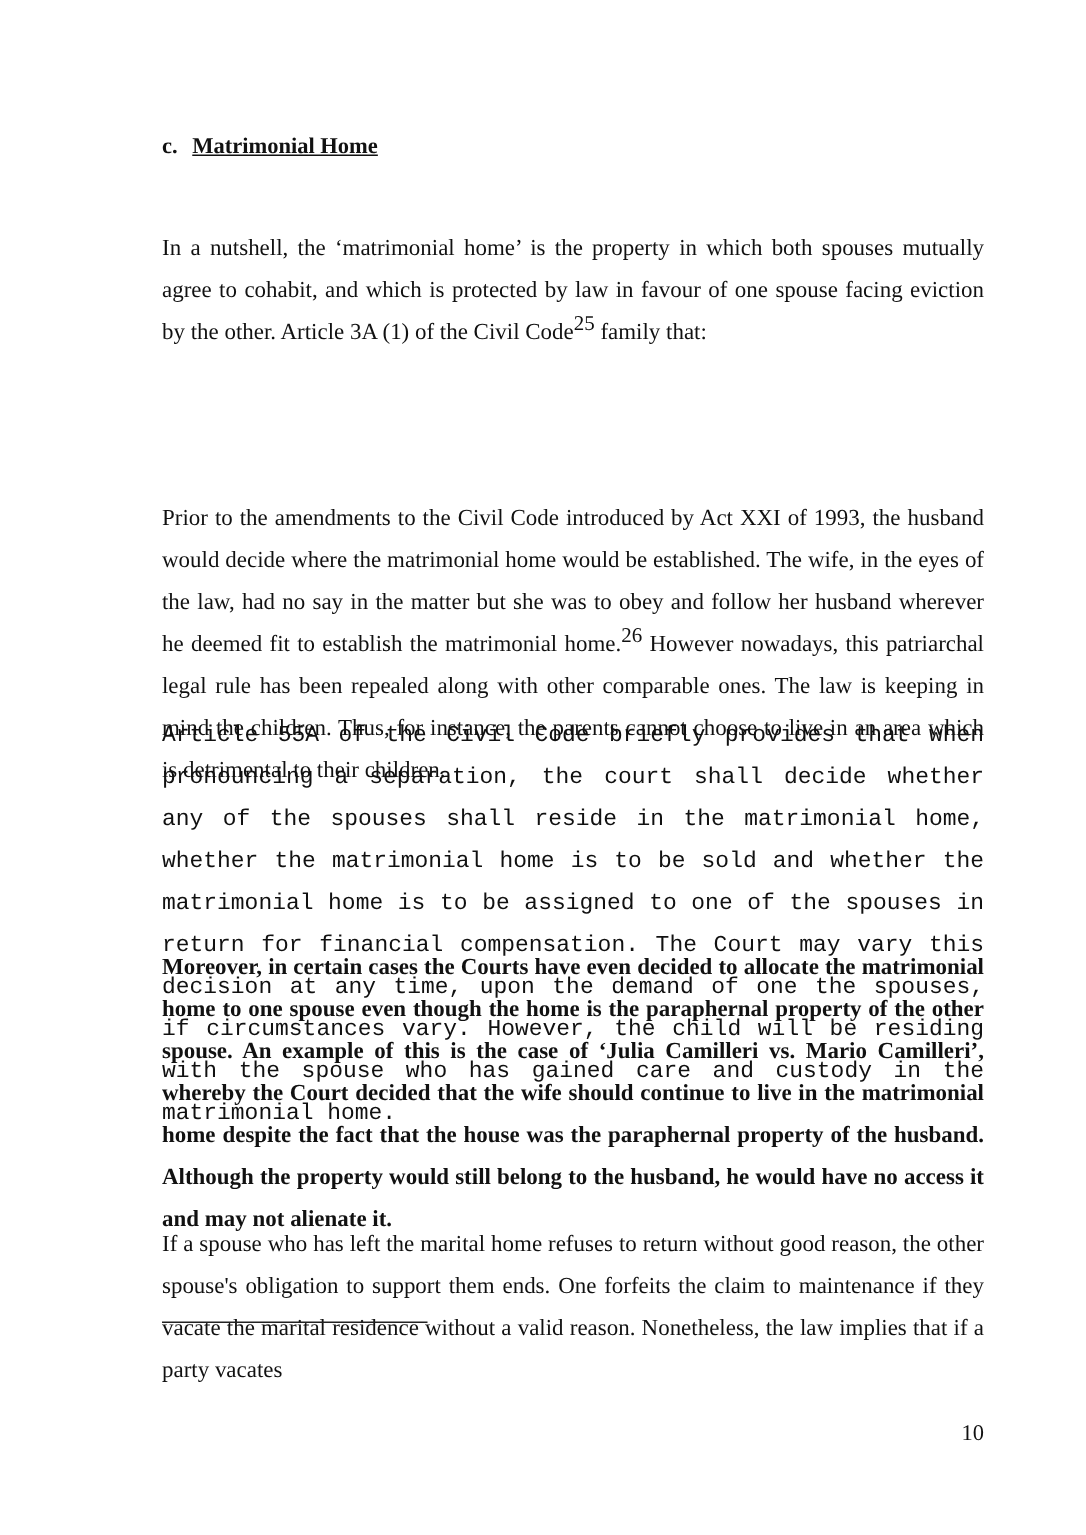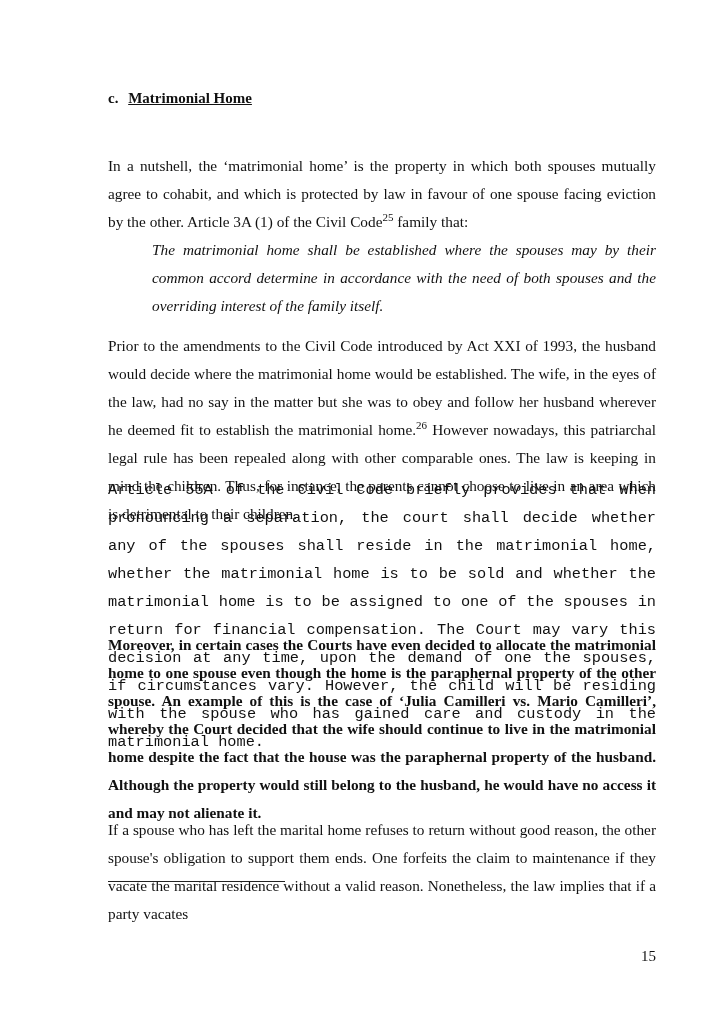--- a/index.html
+++ b/index.html
@@ -39,21 +39,21 @@
     .heading .num { margin-right: 6px; }
     .heading .title { text-decoration: underline; }
     .para {
       font-size: 15.3px;
       line-height: 28px;
       text-align: justify;
       text-align-last: left;
       margin: 0;
     }
     .para sup, .fn sup {
-      font-size: 11px;
+      font-size: 14px;
       line-height: 0;
       vertical-align: super;
     }
     .quote {
       font-style: italic;
       margin-left: 44px;
     }
     .fn-rule {
       position: absolute;
       left: 88px;
@@ -90,38 +90,35 @@
 
   <div class="heading">
     <span class="num">c.</span>
     <span class="title">Matrimonial Home</span>
   </div>
 
   <div class="content" style="top:152px;">
     <p class="para"><span>In a nutshell, the ‘matrimonial home’ is the property in which both spouses mutually agree to cohabit, and which is protected by law in favour of one spouse facing eviction by the other. Article 3A (1) of the Civil Code</span><sup>25</sup><span> family that:</span></p>
   </div>
 
-  <div class="content" style="top:236px;">
-    <p class="para quote">The matrimonial home shall be established where the spouses may by their common accord determine in accordance with the need of both spouses and the overriding interest of the family itself.</p>
-  </div>
 
   <div class="content" style="top:332px;">
     <p class="para"><span>Prior to the amendments to the Civil Code introduced by Act XXI of 1993, the husband would decide where the matrimonial home would be established. The wife, in the eyes of the law, had no say in the matter but she was to obey and follow her husband wherever he deemed fit to establish the matrimonial home.</span><sup>26</sup><span> However nowadays, this patriarchal legal rule has been repealed along with other comparable ones. The law is keeping in mind the children. Thus, for instance, the parents cannot choose to live in an area which is detrimental to their children.</span></p>
   </div>
 
   <div class="content" style="top:476px;font-family:Liberation Mono, monospace;">
     <p class="para">Article 55A of the Civil Code briefly provides that when pronouncing a separation, the court shall decide whether any of the spouses shall reside in the matrimonial home, whether the matrimonial home is to be sold and whether the matrimonial home is to be assigned to one of the spouses in return for financial compensation. The Court may vary this decision at any time, upon the demand of one the spouses, if circumstances vary. However, the child will be residing with the spouse who has gained care and custody in the matrimonial home.</p>
   </div>
 
   <div class="content" style="top:631px;font-weight:bold;">
     <p class="para">Moreover, in certain cases the Courts have even decided to allocate the matrimonial home to one spouse even though the home is the paraphernal property of the other spouse. An example of this is the case of ‘Julia Camilleri vs. Mario Camilleri’, whereby the Court decided that the wife should continue to live in the matrimonial home despite the fact that the house was the paraphernal property of the husband. Although the property would still belong to the husband, he would have no access it and may not alienate it.</p>
   </div>
 
   <div class="content" style="top:816px;">
     <p class="para">If a spouse who has left the marital home refuses to return without good reason, the other spouse's obligation to support them ends. One forfeits the claim to maintenance if they vacate the marital residence without a valid reason. Nonetheless, the law implies that if a party vacates</p>
   </div>
 
   <div class="fn-rule"></div>
 
 
-  <div class="page-number">15</div>
+  <div class="page-number">10</div>
 
 </div>
 
 </body></html>

